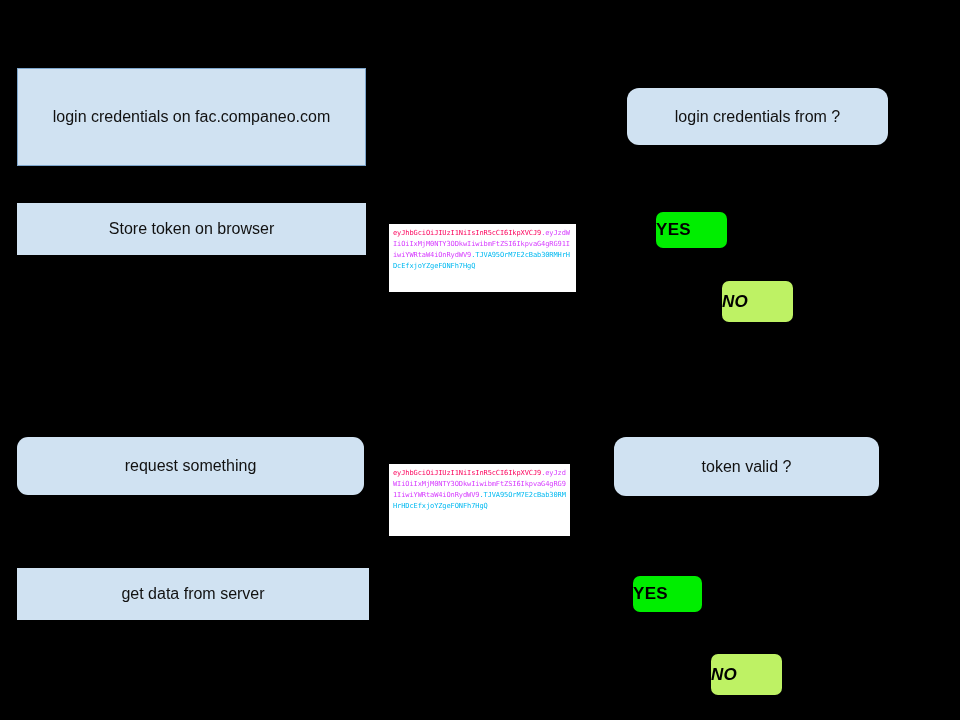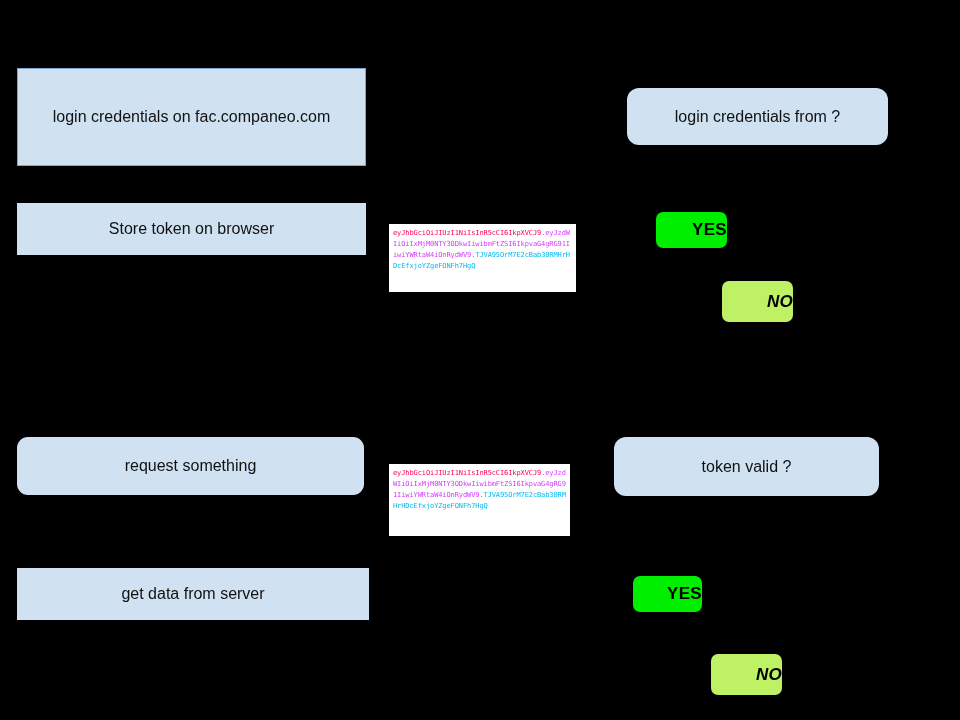--- a/index.html
+++ b/index.html
@@ -59,21 +59,21 @@
     line-height: 1.2;
   }
 
   
   .badge {
     position: absolute;
     border-radius: 7px;
     box-sizing: border-box;
     display: flex;
     align-items: center;
-    justify-content: flex-end;
+    justify-content: flex-start;
     color: #000000;
     font-size: 17px;
     font-weight: bold;
     font-family: "Liberation Sans", sans-serif;
     letter-spacing: 0.3px;
   }
   .badge.yes { background: #00ee00; }
   .badge.no  { background: #bef264; font-style: italic; }
 
   

